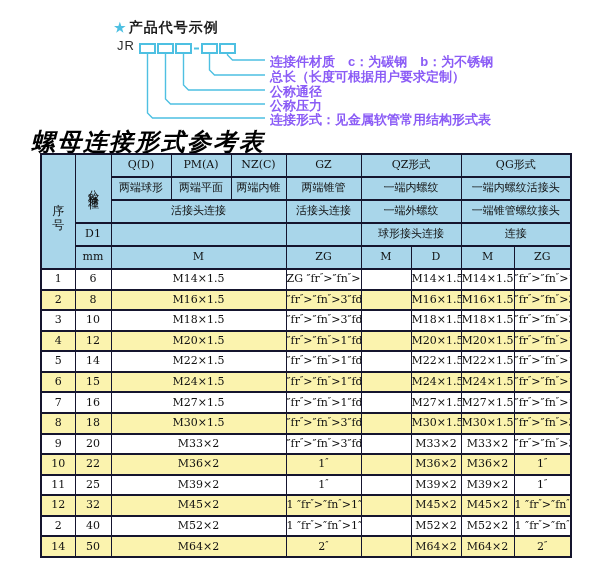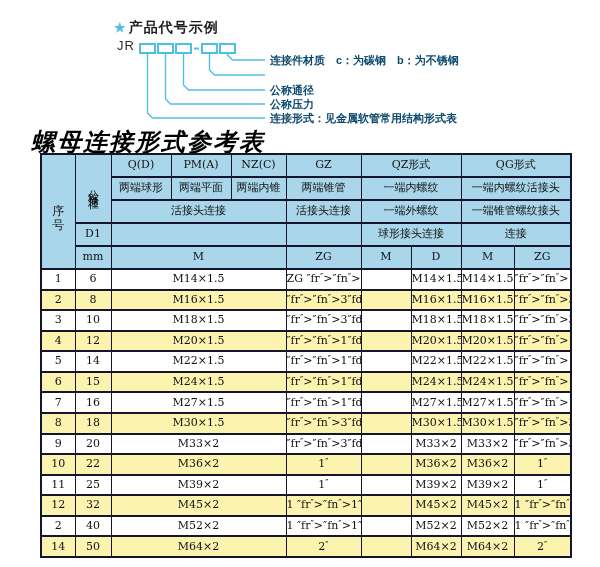--- a/index.html
+++ b/index.html
@@ -6,21 +6,21 @@
   body{
     width:600px;height:567px;position:relative;background:#ffffff;
     font-family:"Liberation Sans",sans-serif;color:#1c1c1c;overflow:hidden;
   }
   
   .diagram{position:absolute;left:0;top:0;width:600px;height:128px;text-align:center;}
   .diagram-svg{position:absolute;left:0;top:0;}
   .star-heading{position:absolute;left:114px;top:19px;font-size:14px;font-weight:bold;letter-spacing:1px;}
   .star{color:var(--cyan,#4ec0e2);margin-right:2px;font-size:13px;}
   .code-prefix{position:absolute;left:117px;top:38px;font-size:13px;font-weight:normal;color:#2b2b2b;letter-spacing:1px;}
-  .dg-label{position:absolute;left:270px;height:14px;font-size:11px;font-weight:bold;white-space:nowrap;color:#0c4a6e;}
+  .dg-label{position:absolute;left:270px;height:14px;font-size:13px;font-weight:bold;white-space:nowrap;color:#8b5cf6;}
   .dg-l0{top:53px;} .dg-l1{top:68px;} .dg-l2{top:83px;} .dg-l3{top:97px;} .dg-l4{top:111px;}
   
   .tbl-title{
     position:absolute;left:31px;top:126px;font-size:24px;font-weight:bold;font-style:italic;
     font-family:"DejaVu Serif","Liberation Serif",serif;letter-spacing:2px;color:#000;
   }
   
   table.ref{
     position:absolute;left:40px;top:153px;width:530px;height:405px;
     border-collapse:collapse;table-layout:fixed;
@@ -63,20 +63,21 @@
       <path d="M227.5,53 V55 L232.5,60 H265"></path>
       <path d="M209.5,53 V70 L214.5,75 H265"></path>
       <path d="M183.5,53 V85 L188.5,90 H265"></path>
       <path d="M165.5,53 V99 L170.5,104 H265"></path>
       <path d="M147.5,53 V113 L152.5,118 H265"></path>
     </g>
   </svg>
   <div class="star-heading"><span class="star">★</span><span>产品代号示例</span></div>
   <div class="code-prefix">JR</div>
   <div class="dg-label dg-l0">连接件材质　c：为碳钢　b：为不锈钢</div>
+  <div class="dg-label dg-l1">总长（长度可根据用户要求定制）</div>
   <div class="dg-label dg-l2">公称通径</div>
   <div class="dg-label dg-l3">公称压力</div>
   <div class="dg-label dg-l4">连接形式：见金属软管常用结构形式表</div>
 </div>
 
 <div class="tbl-title">螺母连接形式参考表</div>
 
 <table class="ref">
   <colgroup>
     <col style="width:34px">

